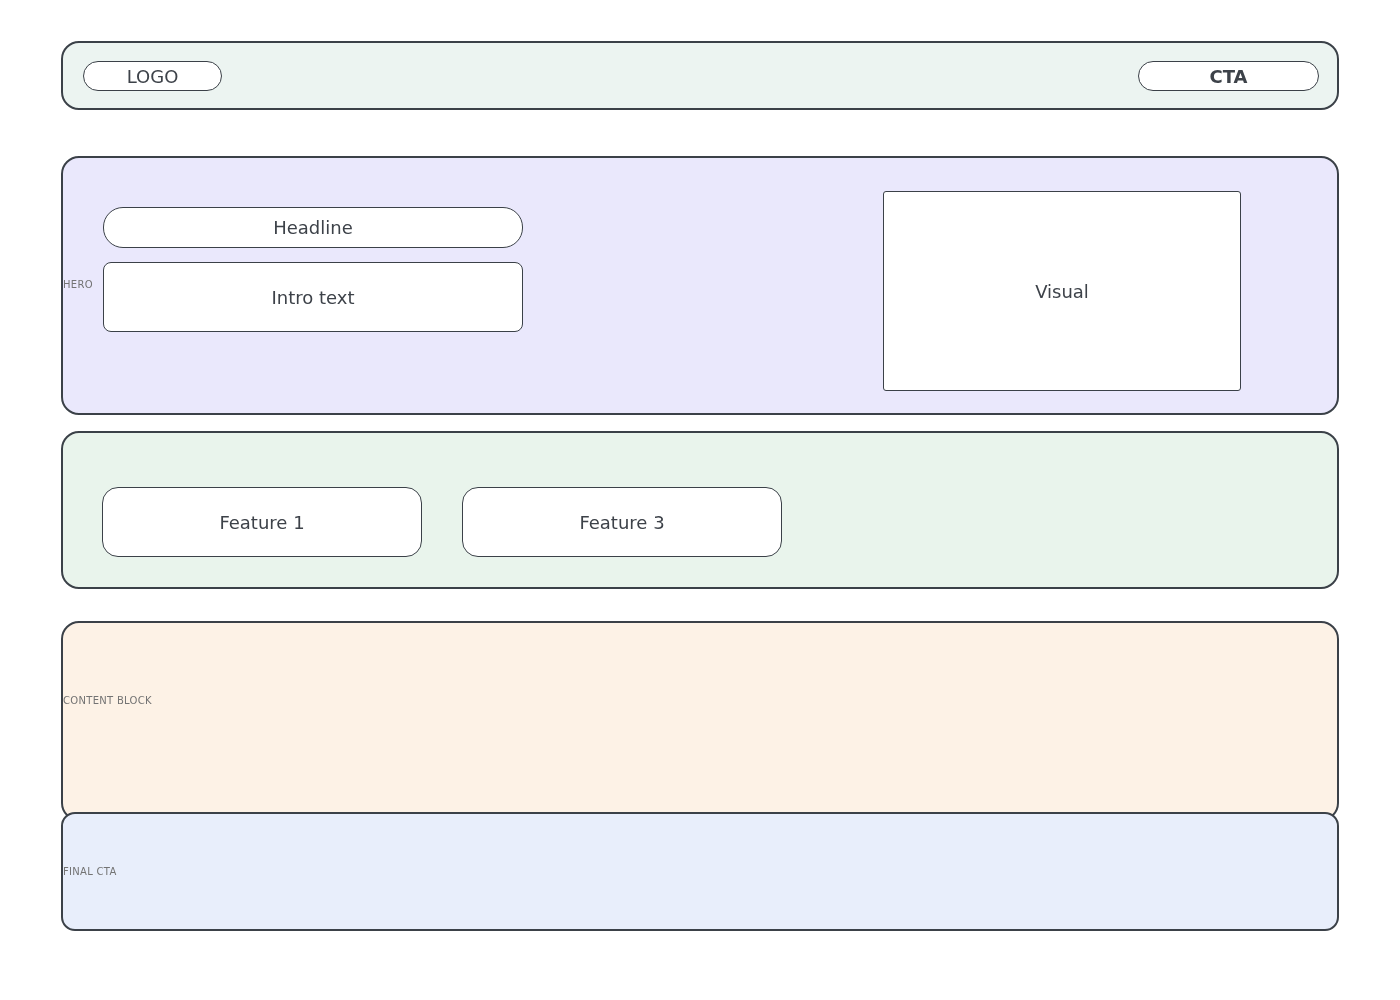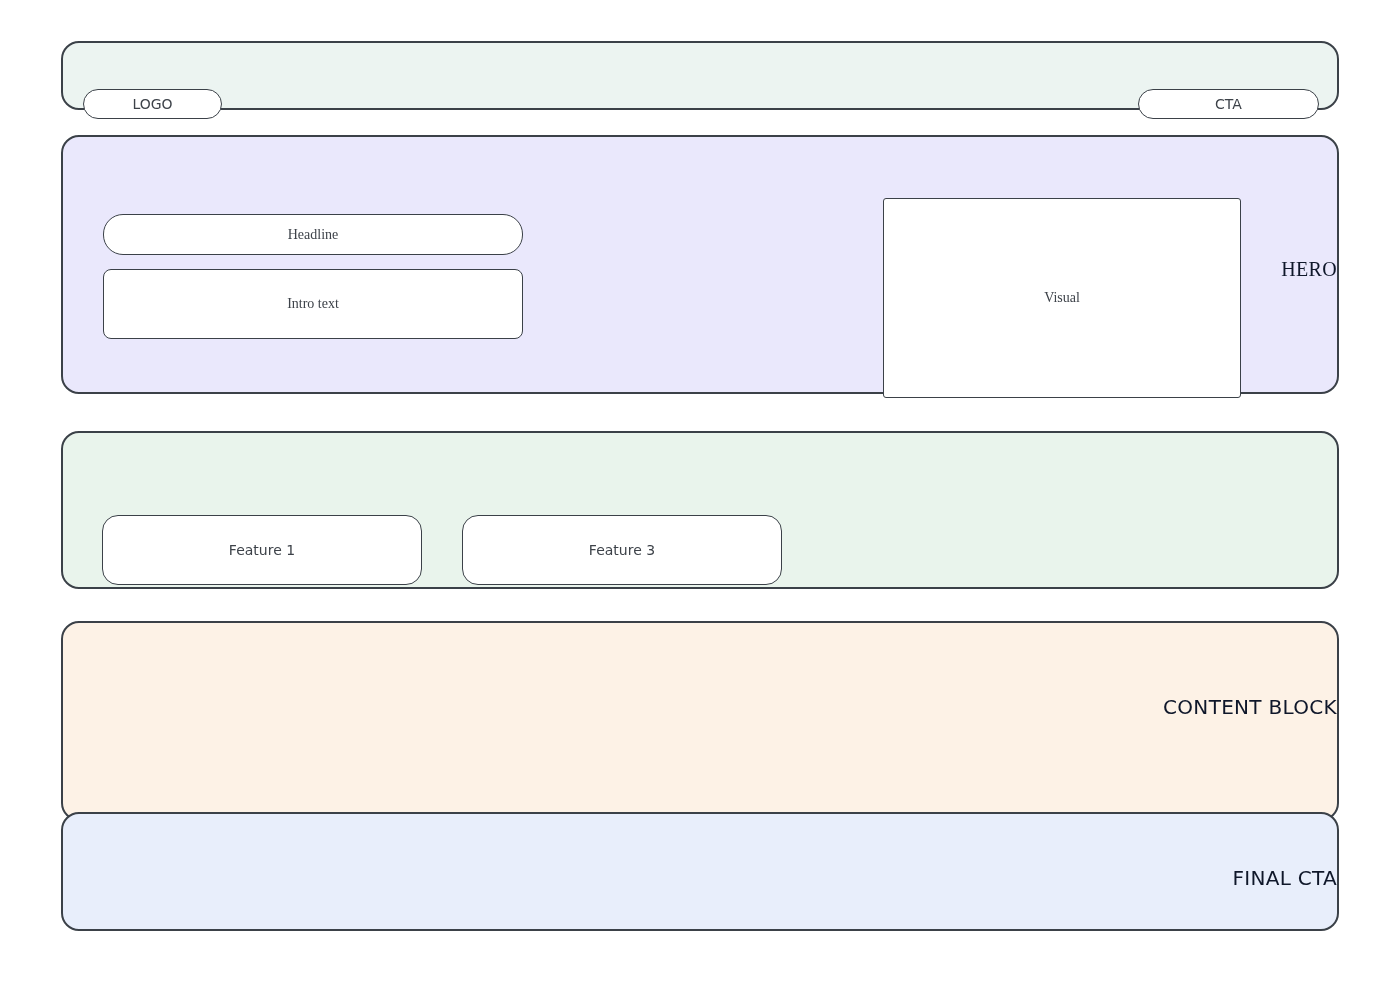--- a/index.html
+++ b/index.html
@@ -19,45 +19,44 @@
     position: absolute;
     left: 61px;
     width: 1278px;
     border: 2px solid #3b4148;
     border-radius: 18px;
   }
   .band-label {
     position: absolute;
     left: 0;
     right: 0;
-    text-align: right;
-    font-size: 20px;
-    color: #0f172a;
+    text-align: left;
+    font-size: 10px;
+    color: #737373;
     letter-spacing: 0.3px;
   }
   .pill, .box {
     position: absolute;
     background: #ffffff;
     border: 1.5px solid #3b4148;
     display: flex;
     align-items: center;
     justify-content: center;
-    font-size: 14px;
+    font-size: 18px;
     color: #3d4249;
-    margin-top: 28px;
   }
   .pill { border-radius: 999px; }
 
   
   .header-band { top: 41px; height: 69px; }
   .logo-pill { left: 20px; top: 18px; width: 139px; height: 30px; }
-  .cta-pill  { right: 18px; top: 18px; width: 181px; height: 30px; }
+  .cta-pill  { right: 18px; top: 18px; width: 181px; height: 30px; font-weight: bold; }
 
   
-  .hero-band { top: 135px; height: 259px; font-family: Liberation Serif, serif; }
+  .hero-band { top: 156px; height: 259px; }
   .headline-box    { left: 40px; top: 49px;  width: 420px; height: 41px; border-radius: 20px; }
   .intro-box       { left: 40px; top: 104px; width: 420px; height: 70px; border-radius: 8px; }
   .primary-cta-pill{ left: 40px; top: 189px; width: 160px; height: 36px; }
   .hero-label      { top: 121px; }
   .visual-box      { left: 820px; top: 33px; width: 358px; height: 200px; border-radius: 3px; }
 
   
   .features-band { top: 431px; height: 158px; }
   .feature-card { top: 54px; width: 320px; height: 70px; border-radius: 16px; }
   .feature-1 { left: 39px; }
@@ -91,17 +90,17 @@
 
   <div class="band features-band" style="background-color: rgb(233, 244, 236);">
     <div class="box feature-card feature-1">Feature 1</div>
     <div class="box feature-card feature-2">Feature 3</div>
   </div>
 
   <div class="band content-band" style="background-color: rgb(253, 242, 230);">
     <div class="band-label">CONTENT BLOCK</div>
   </div>
 
-  <div class="band final-band" style="background-color: rgb(232, 238, 251);">
+  <div class="band final-band" style="background-color: rgb(232, 238, 251); border-radius: 14px;">
     <div class="band-label">FINAL CTA</div>
   </div>
 
 </div>
 
 </body></html>

